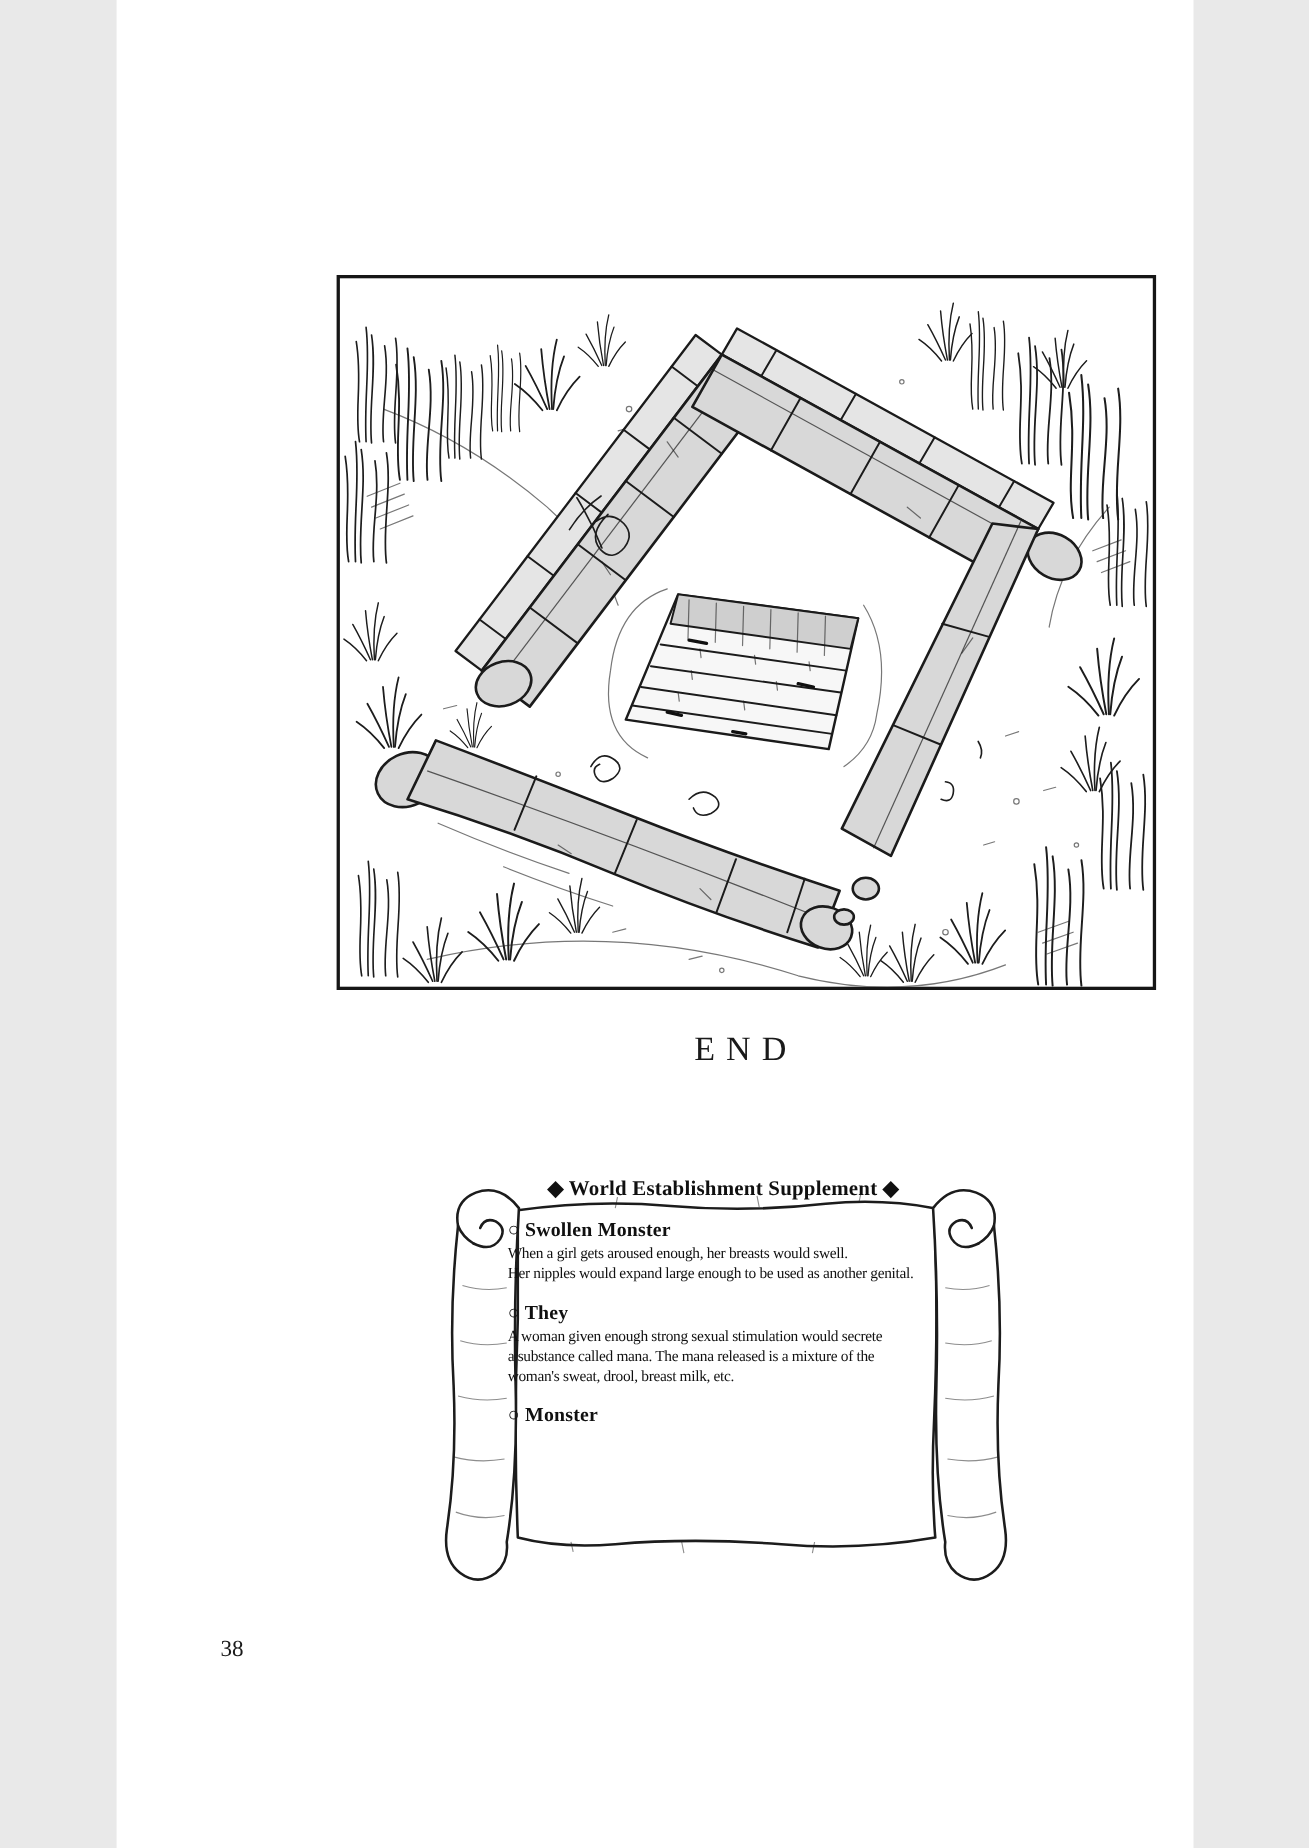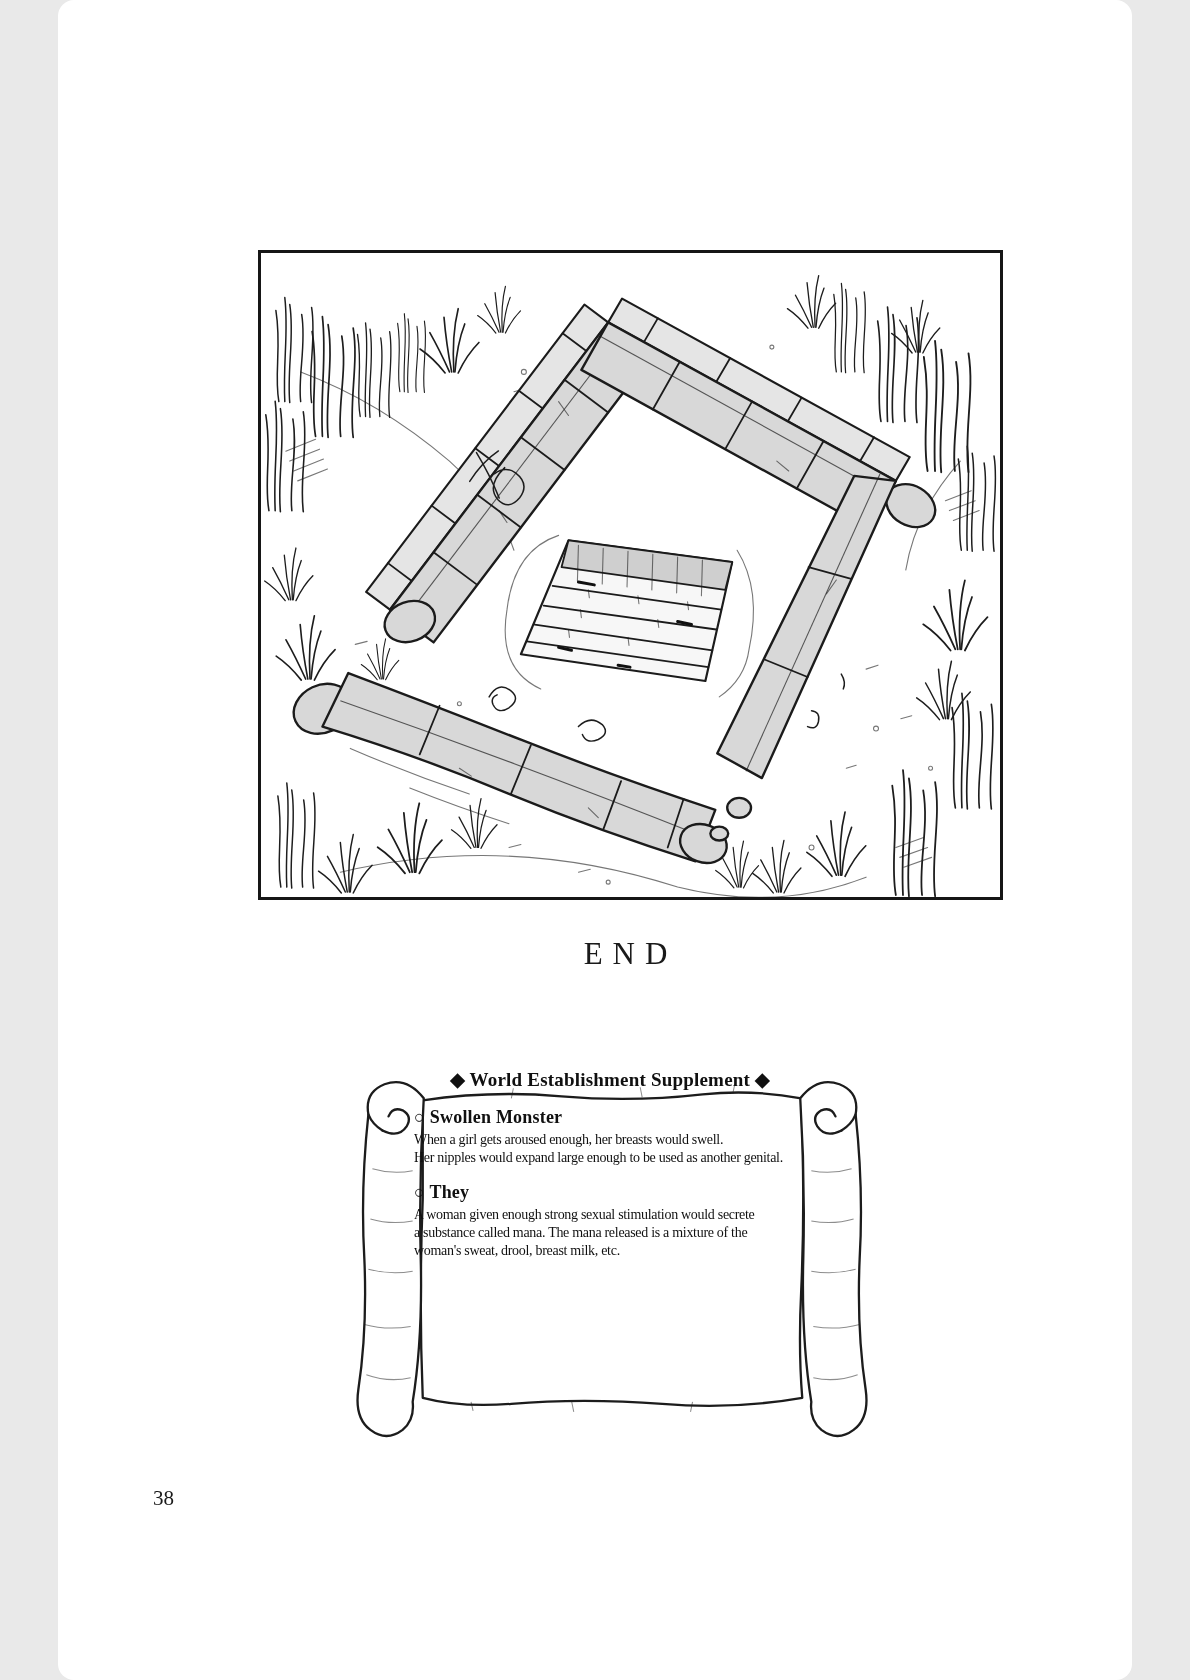--- a/index.html
+++ b/index.html
@@ -1,19 +1,19 @@
 <!DOCTYPE html>
 <html><head>
 <meta charset="utf-8">
 <style>
   html,body { margin:0; padding:0; background:#e9e9e9; }
   .page {
-    position:relative; width:1074px; height:1680px; margin:0 auto;
+    position:relative; width:979px; height:1680px; margin:0 auto;
     background:#ffffff; overflow:hidden;
-    font-family:"Liberation Serif", serif; color:#141414;border-radius:16px;
+    font-family:"Liberation Serif", serif; color:#141414;
   }
   .panel-frame {
     position:absolute; left:200px; top:250px; width:745px; height:650px;
     border:3px solid #161616; box-sizing:border-box; background:#ffffff;
   }
   .panel-frame svg { display:block; width:100%; height:100%; }
 
   .end-label {
     position:absolute; left:200px; top:936px; width:745px;
     text-align:center; font-size:31px; letter-spacing:10px;
@@ -211,19 +211,20 @@
       </section>
 
       <section>
         <h3>○ They</h3>
         <p>A woman given enough strong sexual stimulation would secrete
 a substance called mana. The mana released is a mixture of the
 woman's sweat, drool, breast milk, etc.</p>
       </section>
 
       <section>
+        <h3>○ Monster</h3>
       </section>
     </div>
   </div>
 
   <div class="page-number">38</div>
 
 </div>
 
 </body></html>

